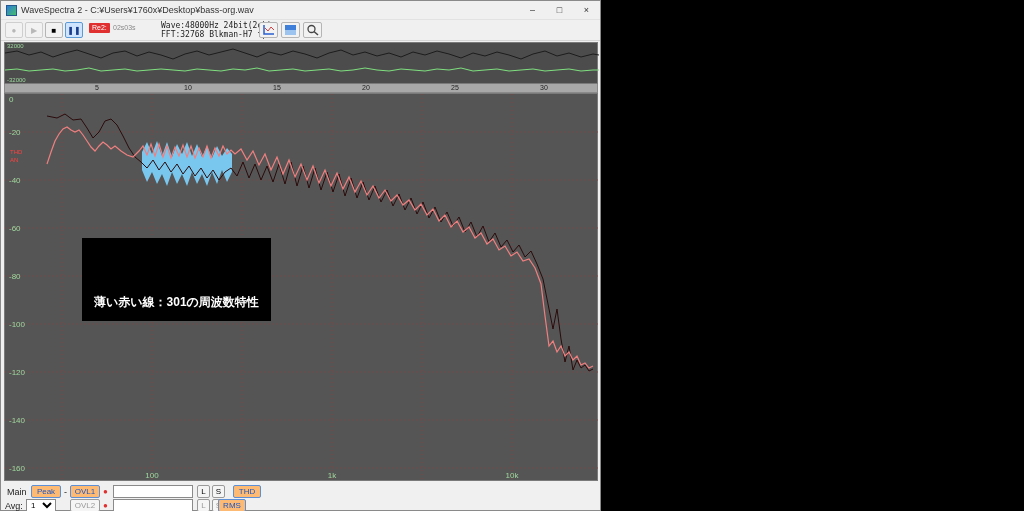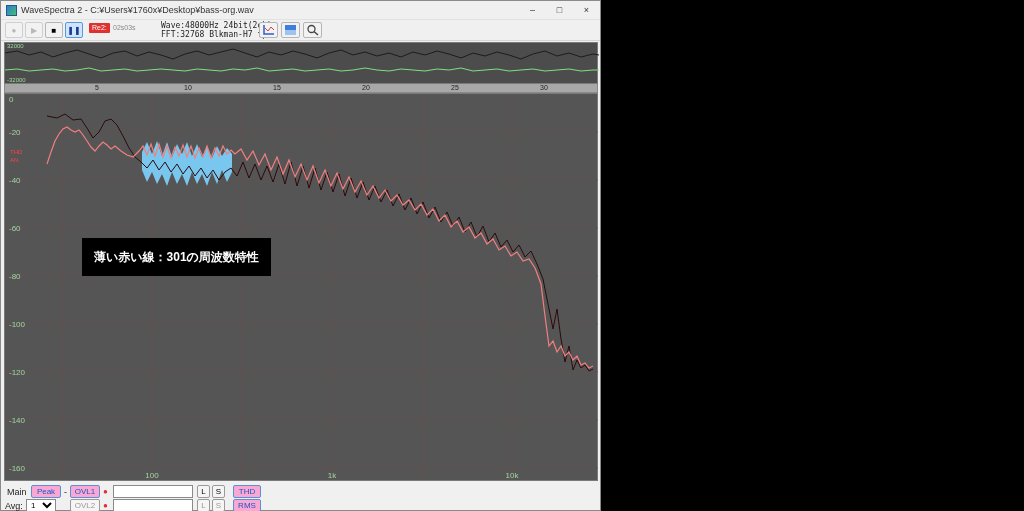--- a/index.html
+++ b/index.html
@@ -29,27 +29,27 @@
   #wave-ruler { position:absolute; left:3px; top:83px; width:594px; height:9px; background:#a8a8a8; border:1px solid #8a8a8a; border-top:none; }
   .ruler-tick { position:absolute; top:0; font-size:7px; color:#222; }
 
   
   #spectrum-panel { position:absolute; left:3px; top:92px; width:594px; height:388px; background:#555555; border:1px solid #7a7a7a; }
   #spectrum-panel svg { position:absolute; left:0; top:0; }
   svg text { font-family:"Liberation Sans", sans-serif; }
 
   
   #annotation-box { position:absolute; left:77px; top:144px; background:#000; color:#fff; padding:7px 12px; }
-  #annotation-box div { font-size:12px; font-weight:bold; line-height:24px; white-space:nowrap; }
+  #annotation-box div { font-size:12px; font-weight:bold; line-height:24px; white-space:nowrap;margin-top:45px; }
 
   
   #bottom-bar { position:absolute; left:0; top:481px; width:100%; height:18px; background:#f0f0f0; }
   .ctl-label { position:absolute; font-size:9px; color:#222; }
   .ctl-btn { position:absolute; height:13px; font-size:8px; background:#f5f5f5; border:1px solid #9a9a9a; border-radius:2px; text-align:center; line-height:11px; }
-  .ctl-btn.blue { color:#1a56c4; border-color:#5c8fd6; background:#f9a8d4; }
+  .ctl-btn.blue { color:#1a56c4; border-color:#5c8fd6; background:#fdba74; }
   .ctl-btn.gray { color:#9a9a9a; }
   .ctl-input { position:absolute; height:13px; width:80px; background:#fff; border:1px solid #8a8a8a; font-size:8px; padding:0 2px; }
   .ctl-dot { position:absolute; font-size:8px; color:#e03030; }
   .ctl-select { position:absolute; height:13px; width:30px; background:#fff; border:1px solid #8a8a8a; font-size:8px; }
   .mini-btn { width:13px; }
 </style>
 </head>
 <body>
 
 <div id="app-window">
@@ -163,16 +163,16 @@
 
     <div class="ctl-label" style="left:4px; top:19px">Avg:</div>
     <select class="ctl-select" style="left:25px; top:17px">
       <option>1</option>
     </select>
     <div class="ctl-btn gray" style="left:69px; top:17px; width:30px">OVL2</div>
     <div class="ctl-dot" style="left:102px; top:19px">●</div>
     <input class="ctl-input" style="left: 112px; top: 17px;">
     <div class="ctl-btn mini-btn gray" style="left:196px; top:17px">L</div>
     <div class="ctl-btn mini-btn gray" style="left:211px; top:17px">S</div>
-    <div class="ctl-btn blue" style="left:232px; top:17px; width:28px">RMS</div>
+    <div class="ctl-btn blue" style="left:217px; top:17px; width:28px">RMS</div>
   </div>
 
 </div>
 
 </body></html>

